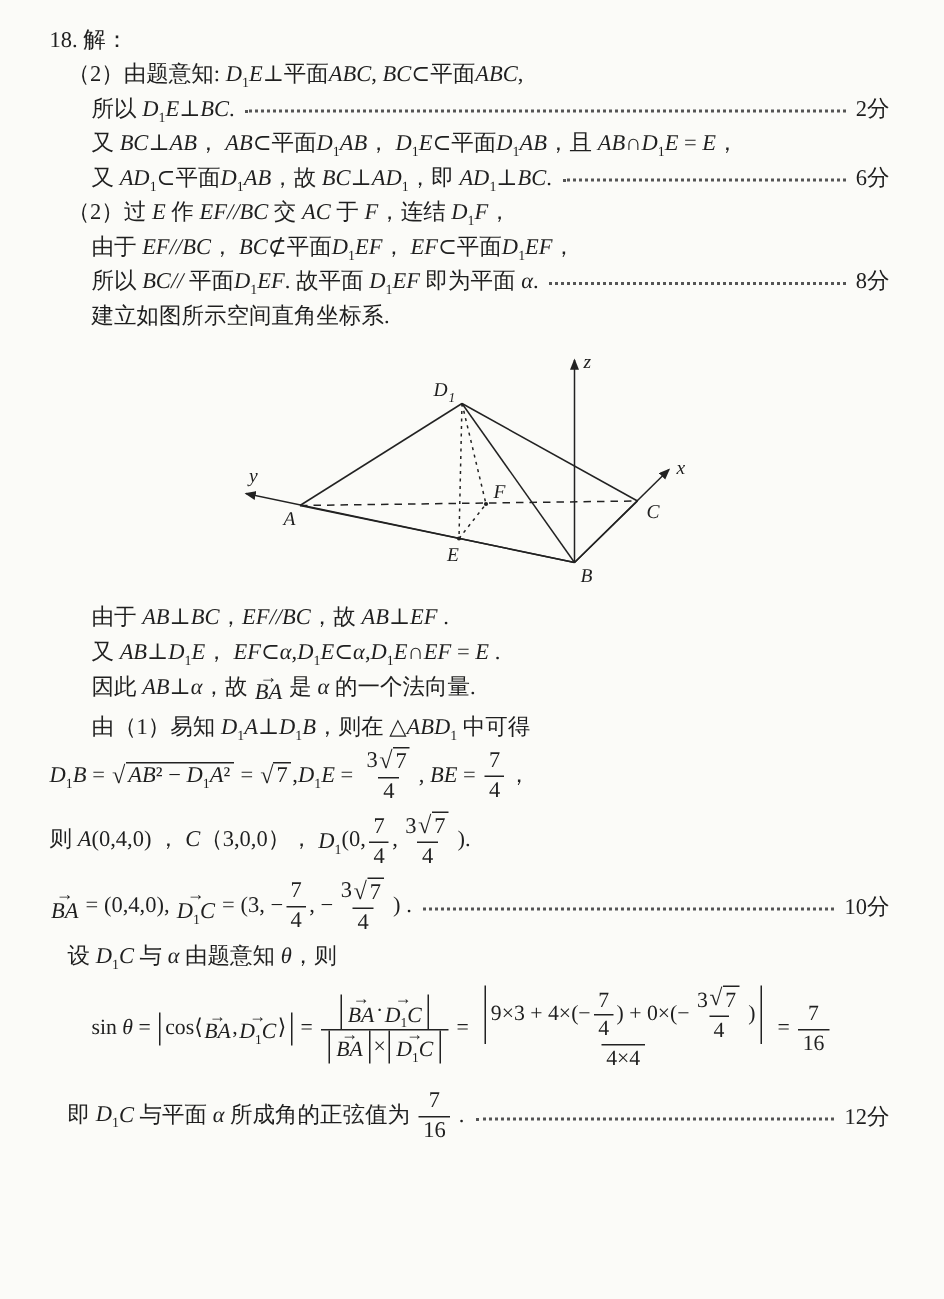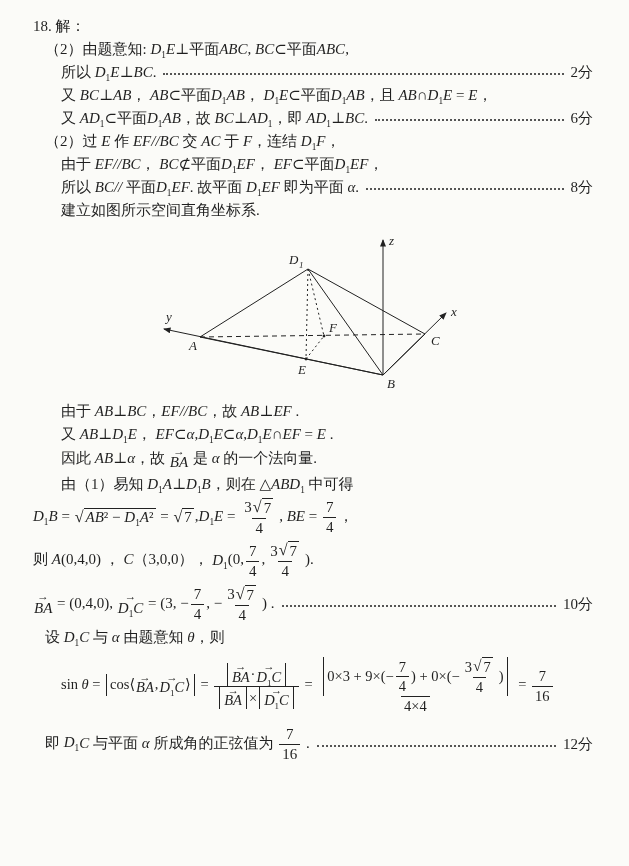--- a/index.html
+++ b/index.html
@@ -249,21 +249,21 @@
               <span class="abs">
                 <span class="vec">
                   <span class="varr">→</span>
                   <span class="vbase"><span class="msw"><span class="mi">D</span><sub class="ms">1</sub></span><span class="mi">C</span></span>
                 </span>
               </span>
             </span>
           </span><span class="mt"> = </span><span class="frac">
             <span class="fnum">
               <span class="abs">
-                <span class="mt">0×3 + 9×(−</span>
+                <span class="mt">9×3 + 4×(−</span>
                 <span class="frac">
                   <span class="fnum">
                     <span class="mt">7</span>
                   </span>
                   <span class="fden">
                     <span class="mt">4</span>
                   </span>
                 </span>
                 <span class="mt">) + 0×(−</span>
                 <span class="frac">

